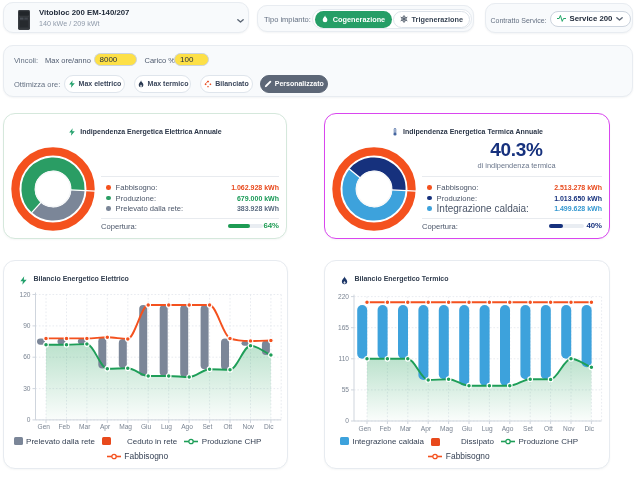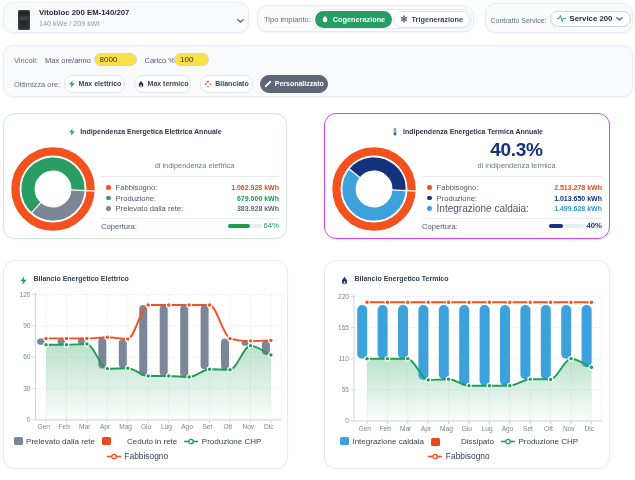--- a/index.html
+++ b/index.html
@@ -103,21 +103,20 @@
     </div>
   <svg width="96" height="96" viewBox="0 0 96 96" style="position:absolute;left:1px;top:27px">
       <circle cx="48" cy="48" r="37.6" fill="none" stroke="#f4511e" stroke-width="8.2"></circle>
       <circle cx="48" cy="48" r="25.0" fill="none" stroke="#7b8698" stroke-width="13.2" pathLength="360" stroke-dasharray="129 231" transform="rotate(3 48 48)"></circle>
       <circle cx="48" cy="48" r="25.0" fill="none" stroke="#2a9d64" stroke-width="13.2" pathLength="360" stroke-dasharray="231 129" transform="rotate(132 48 48)"></circle>
       <line x1="65.6" y1="48.9" x2="80.2" y2="49.7" stroke="#fff" stroke-width="1.3"></line>
       <line x1="36.2" y1="61.1" x2="26.5" y2="71.9" stroke="#fff" stroke-width="1.3"></line>
       <line x1="80.8" y1="49.7" x2="90.3" y2="50.2" stroke="#fff" stroke-width="1.3"></line>
       <circle cx="48" cy="48" r="17.6" fill="none" stroke="#f5f7f8" stroke-width="1.2"></circle>
     </svg>
-  <div style="position:absolute;left:103px;right:4px;top:48px;text-align:center;font-size:7.4px;line-height:8px;color:#69758a">di indipendenza elettrica</div>
   <div style="position:absolute;left:97px;right:7px;top:62px;border-top:1px solid #e8ebef"></div>
   <div style="position:absolute;left:102px;top:68.5px;height:10px;display:flex;align-items:center">
       <span style="width:4.6px;height:4.6px;border-radius:50%;background:#f4511e;margin-right:5px"></span>
       <span style="font-size:7.6px;color:#4a5568">Fabbisogno:</span>
     </div>
     <div style="position:absolute;right:7px;top:68.5px;height:10px;display:flex;align-items:center;font-size:7px;font-weight:bold;color:#e8491c">1.062.928 kWh</div>
     <div style="position:absolute;left:102px;top:79px;height:10px;display:flex;align-items:center">
       <span style="width:4.6px;height:4.6px;border-radius:50%;background:#2a9d64;margin-right:5px"></span>
       <span style="font-size:7.6px;color:#4a5568">Produzione:</span>
     </div>
@@ -125,21 +124,21 @@
     <div style="position:absolute;left:102px;top:89.5px;height:10px;display:flex;align-items:center">
       <span style="width:4.6px;height:4.6px;border-radius:50%;background:#7b8698;margin-right:5px"></span>
       <span style="font-size:7.6px;color:#4a5568">Prelevato dalla rete:</span>
     </div>
     <div style="position:absolute;right:7px;top:89.5px;height:10px;display:flex;align-items:center;font-size:7px;font-weight:bold;color:#5b6b80">383.928 kWh</div>
   <div style="position:absolute;left:97px;right:7px;top:104px;border-top:1px solid #e8ebef"></div>
   <div style="position:absolute;left:97px;top:108px;font-size:7.6px;color:#4a5568">Copertura:</div>
   <div style="position:absolute;right:23px;top:110px;width:35px;height:4.4px;border-radius:2.2px;background:#e9edf2">
     <div style="width:22.4px;height:4.4px;border-radius:2.2px;background:#1d9b53"></div>
     </div>
-  <div style="position:absolute;right:7px;top:107px;font-size:7.8px;font-weight:normal;color:#1d9b53">64%</div>
+  <div style="position:absolute;right:7px;top:107px;font-size:7.8px;font-weight:bold;color:#1d9b53">64%</div>
 </div>
 <div style="position:absolute;left:324px;top:113px;width:286px;height:126px;background:#fff;border:1px solid #d946ef;border-radius:12px;box-shadow:0 1px 2px rgba(20,40,60,.04)">
   <div style="position:absolute;left:0;right:0;top:13.5px;display:flex;justify-content:center;align-items:center;gap:4px">
     <svg width="8" height="8" viewBox="0 0 10 10">
         <rect x="4" y="0.4" width="2" height="6.2" rx="1" fill="none" stroke="#44659f" stroke-width="1"></rect>
         <circle cx="5" cy="7.5" r="2" fill="#44659f"></circle>
       </svg>
       <span style="font-size:7px;font-weight:bold;color:#2b3648">Indipendenza Energetica Termica Annuale</span>
     </div>
   <svg width="96" height="96" viewBox="0 0 96 96" style="position:absolute;left:1px;top:27px">

